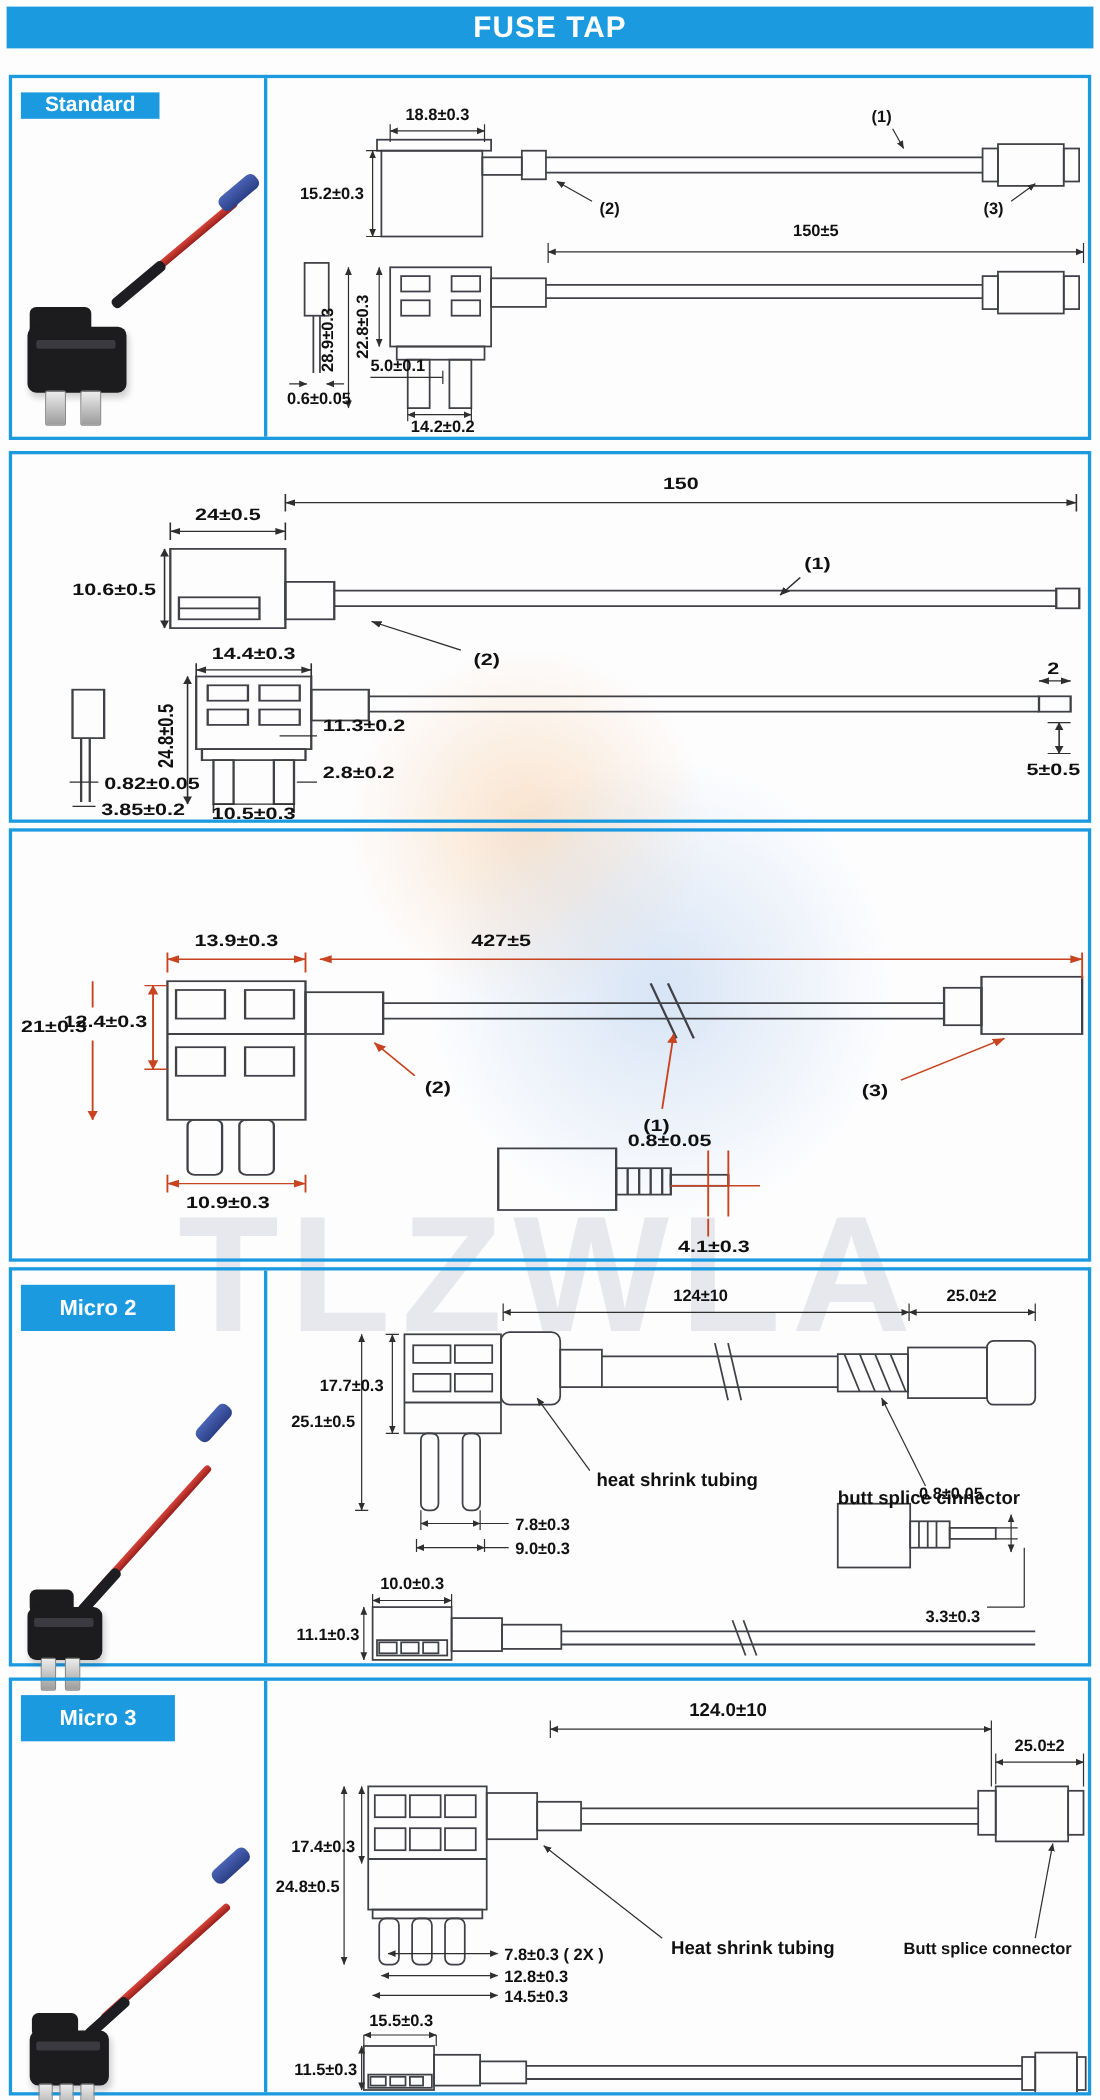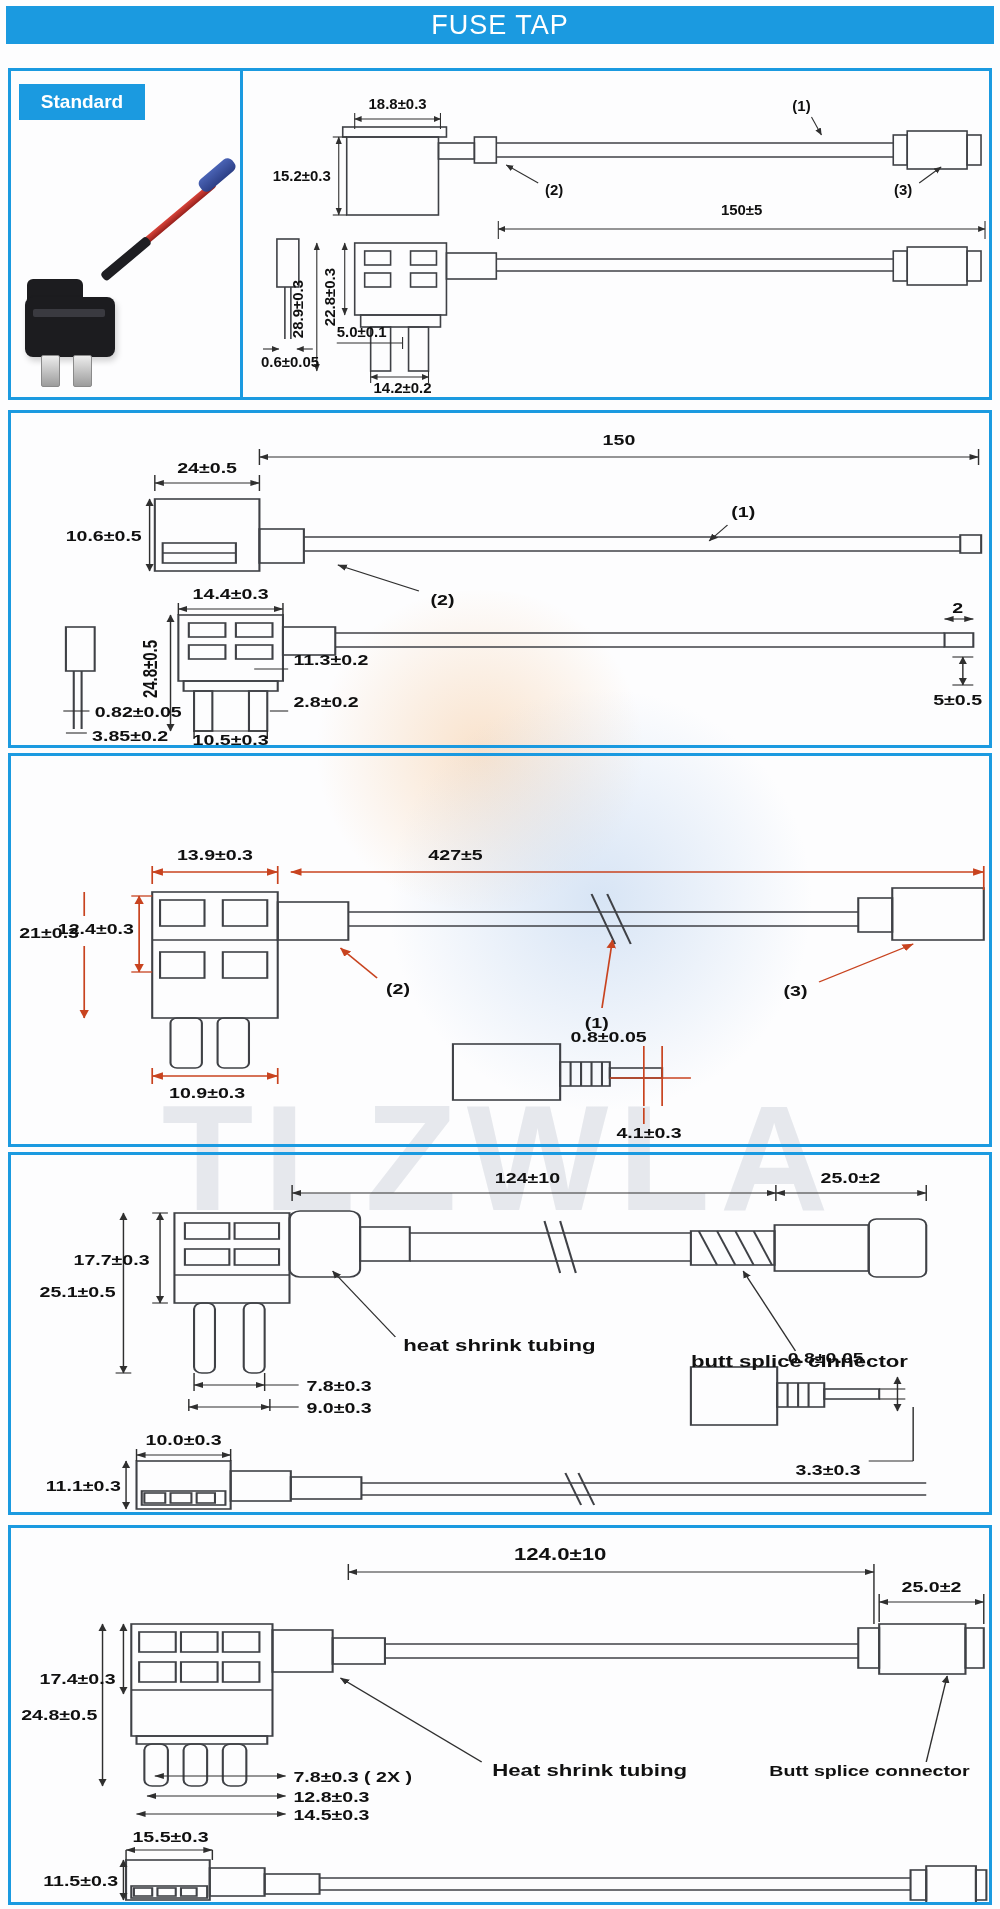--- a/index.html
+++ b/index.html
@@ -1,20 +1,20 @@
 <!DOCTYPE html>
 <html><head>
 <meta charset="utf-8">
 <style>
   html,body{margin:0;padding:0}
   body{width:1000px;height:1909px;position:relative;background:#fdfdfe;
        font-family:"Liberation Sans",sans-serif;overflow:hidden}
 
   .header-bar{position:absolute;left:6px;top:6px;width:988px;height:38px;
-    background:#1b9ae0;color:#fff;font-size:27px;font-weight:normal;
+    background:#1b9ae0;color:#fff;font-size:27px;font-weight:bold;
     text-align:center;line-height:38px;letter-spacing:1px;z-index:3}
 
   .blob{position:absolute;border-radius:50%;z-index:1}
   .blob1{left:300px;top:590px;width:360px;height:320px;
     background:radial-gradient(circle,#f6cda4 0%,rgba(246,205,164,0) 68%);opacity:.55}
   .blob2{left:370px;top:690px;width:460px;height:420px;
     background:radial-gradient(circle,#bed4ef 0%,rgba(190,212,239,0) 68%);opacity:.6}
   .watermark{position:absolute;top:1072px;left:0;width:1000px;text-align:center;
     font-size:150px;font-weight:bold;letter-spacing:10px;color:#b3bac7;opacity:.30;z-index:1;
     font-family:"Liberation Sans",sans-serif}
@@ -26,21 +26,21 @@
   .row-3{top:753px;height:388px}
   .row-4{top:1152px;height:357px}
   .row-5{top:1525px;height:374px}
 
   .cell-left{width:229px;border-right:3px solid #1b9ae0;position:relative}
   .cell-right{flex:1;position:relative}
   svg.draw{position:absolute;left:0;top:0;width:100%;height:100%}
 
   .label{position:absolute;left:8px;top:13px;background:#1b9ae0;color:#fff;
     font-weight:bold;display:flex;align-items:center;justify-content:center;z-index:4}
-  .label-s{width:126px;height:36px;font-size:19px}
+  .label-s{width:126px;height:24px;font-size:19px}
   .label-l{width:140px;height:42px;font-size:20px}
 
   .photo{position:absolute;left:0;top:40px;right:0;bottom:0}
   .photo div{position:absolute}
   .wire{height:7px;background:linear-gradient(180deg,#d8443a,#97201c);border-radius:4px;transform-origin:left center}
   .sleeve{height:10px;background:#1e1e22;border-radius:4px;transform-origin:left center}
   .cap{height:15px;background:linear-gradient(180deg,#4a63b5,#2c3f86);border-radius:6px;transform-origin:left center}
   .tap-body{background:#1c1c1f;border-radius:8px;box-shadow:2px 4px 6px rgba(0,0,0,.18)}
   .tap-arm{background:#1c1c1f;border-radius:6px}
   .groove{height:8px;background:#3a3a40;border-radius:2px}
@@ -281,20 +281,34 @@
       <text x="296" y="238" text-anchor="middle">(2)</text>
       <text x="448" y="272" text-anchor="middle">(1)</text>
       <text x="600" y="240" text-anchor="middle">(3)</text>
       <text x="428" y="286">0.8±0.05</text>
       <text x="488" y="382" text-anchor="middle">4.1±0.3</text>
     </svg>
   </div>
 </section>
 
 <section class="row row-4">
+  <div class="cell-left">
+    <div class="label label-l">Micro 2</div>
+    <div class="photo">
+      <div class="wire" style="left:74px;top:252px;width:158px;transform:rotate(-48deg)"></div>
+      <div class="sleeve" style="left:62px;top:266px;width:52px;transform:rotate(-48deg)"></div>
+      <div class="cap" style="left:170px;top:106px;width:40px;transform:rotate(-48deg)"></div>
+      <div class="tap-arm" style="left:16px;top:250px;width:40px;height:22px"></div>
+      <div class="tap-body" style="left:14px;top:266px;width:68px;height:48px">
+        <div class="groove" style="left:6px;top:10px;width:54px"></div>
+      </div>
+      <div class="pin" style="left:26px;top:312px;width:12px;height:28px"></div>
+      <div class="pin" style="left:48px;top:312px;width:12px;height:28px"></div>
+    </div>
+  </div>
   <div class="cell-right">
     <svg class="draw" viewBox="0 0 748 357" preserveAspectRatio="none">
       <g class="part">
         <rect x="125" y="58" width="88" height="90"></rect>
         <rect x="133" y="68" width="34" height="16"></rect>
           <rect x="171" y="68" width="34" height="16"></rect>
         <rect x="133" y="94" width="34" height="16"></rect>
           <rect x="171" y="94" width="34" height="16"></rect>
         <line x1="125" y1="120" x2="213" y2="120"></line>
         <rect x="140" y="148" width="16" height="70" rx="6"></rect>
@@ -371,20 +385,35 @@
       <text x="226" y="258">9.0±0.3</text>
       <text x="594" y="208">0.8±0.05</text>
       <text x="600" y="320">3.3±0.3</text>
       <text x="132" y="290" text-anchor="middle">10.0±0.3</text>
       <text x="84" y="336" text-anchor="end">11.1±0.3</text>
     </svg>
   </div>
 </section>
 
 <section class="row row-5">
+  <div class="cell-left">
+    <div class="label label-l">Micro 3</div>
+    <div class="photo">
+      <div class="wire" style="left:82px;top:264px;width:155px;transform:rotate(-42deg)"></div>
+      <div class="sleeve" style="left:68px;top:278px;width:50px;transform:rotate(-42deg)"></div>
+      <div class="cap" style="left:184px;top:134px;width:40px;transform:rotate(-42deg)"></div>
+      <div class="tap-arm" style="left:18px;top:262px;width:42px;height:22px"></div>
+      <div class="tap-body" style="left:16px;top:278px;width:72px;height:50px">
+        <div class="groove" style="left:6px;top:10px;width:58px"></div>
+      </div>
+      <div class="pin" style="left:24px;top:326px;width:11px;height:26px"></div>
+      <div class="pin" style="left:43px;top:326px;width:11px;height:26px"></div>
+      <div class="pin" style="left:62px;top:326px;width:11px;height:26px"></div>
+    </div>
+  </div>
   <div class="cell-right">
     <svg class="draw" viewBox="0 0 748 374" preserveAspectRatio="none">
       <g class="part">
         <rect x="92" y="96" width="108" height="112"></rect>
         <rect x="98" y="104" width="28" height="20"></rect>
           <rect x="130" y="104" width="28" height="20"></rect>
           <rect x="162" y="104" width="28" height="20"></rect>
         <rect x="98" y="134" width="28" height="20"></rect>
           <rect x="130" y="134" width="28" height="20"></rect>
           <rect x="162" y="134" width="28" height="20"></rect>

